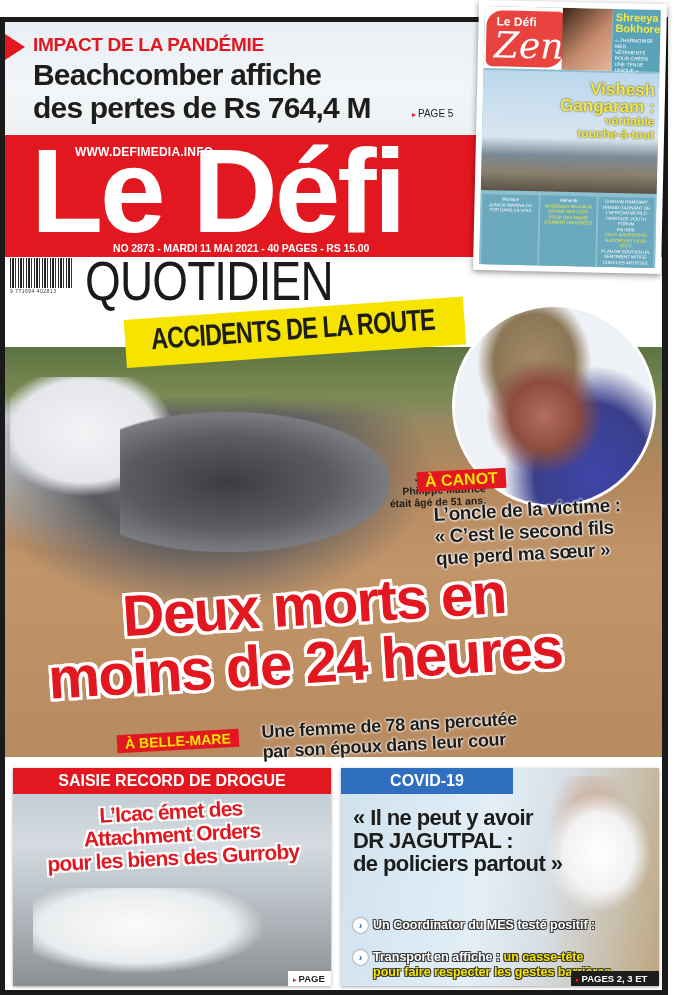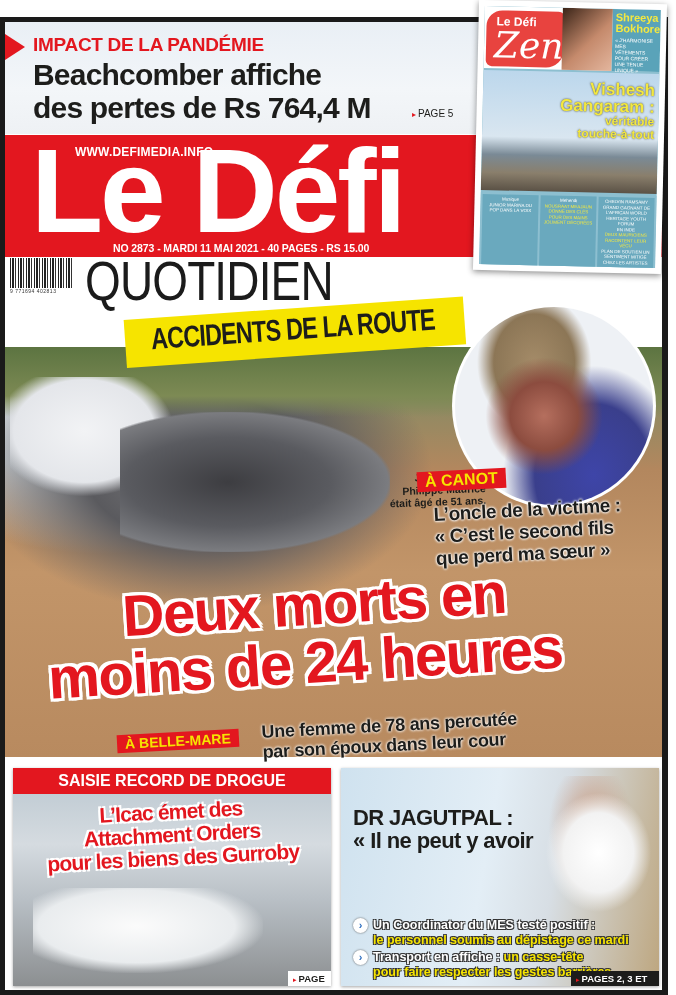--- a/index.html
+++ b/index.html
@@ -146,27 +146,28 @@
         <div class="icac">
           <div>L’Icac émet des</div>
           <div>Attachment Orders</div>
           <div>pour les biens des Gurroby</div>
         </div>
         <div class="pref pref-left"><span class="tri">▸</span><span>PAGE 10</span></div>
       </div>
 
       <div class="box box-right">
         <div class="nurse"></div>
+        <div class="bar">COVID-19</div>
         <div class="jag">
+          <div>« Il ne peut y avoir</div>
           <div>DR JAGUTPAL :</div>
-          <div>« Il ne peut y avoir</div>
+          <div>de policiers partout »</div>
         </div>
         <div class="bullet b1">
           <span class="ic">›</span><span>Un Coordinator du MES testé positif :</span>
-          <span class="cont y">le personnel soumis au dépistage ce mardi</span>
         </div>
         <div class="bullet b2">
           <span class="ic">›</span><span>Transport en affiche :</span> <span class="y">un casse-tête</span>
           <span class="cont y">pour faire respecter les gestes barrières</span>
         </div>
         <div class="pref pref-right"><span class="tri">▸</span><span>PAGES 2, 3 ET 4</span></div>
       </div>
     </div>
   </div>
 

